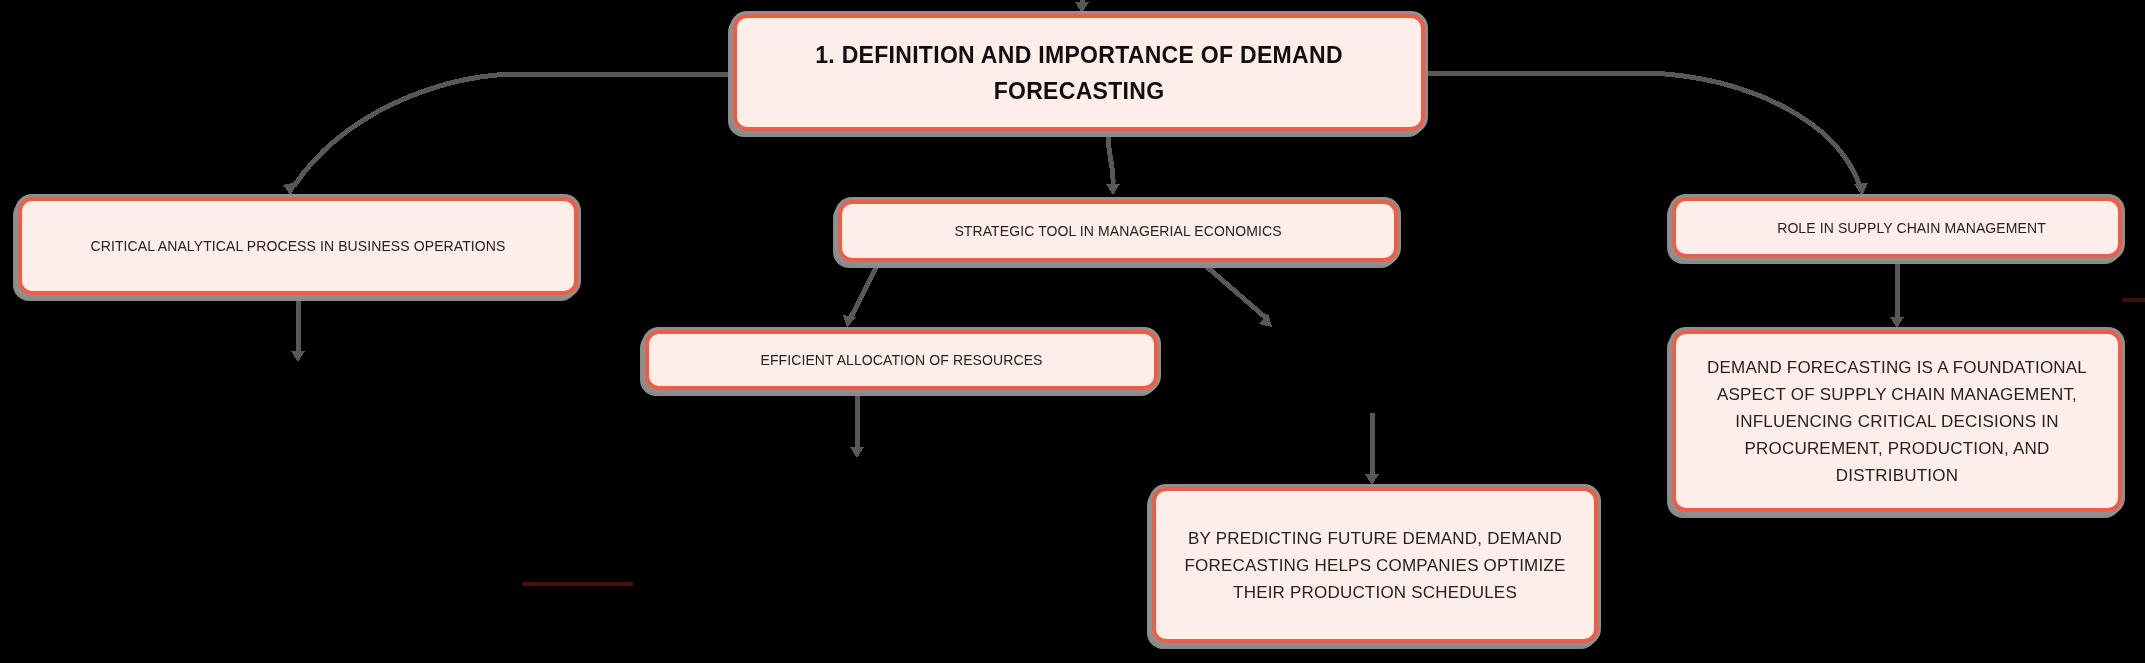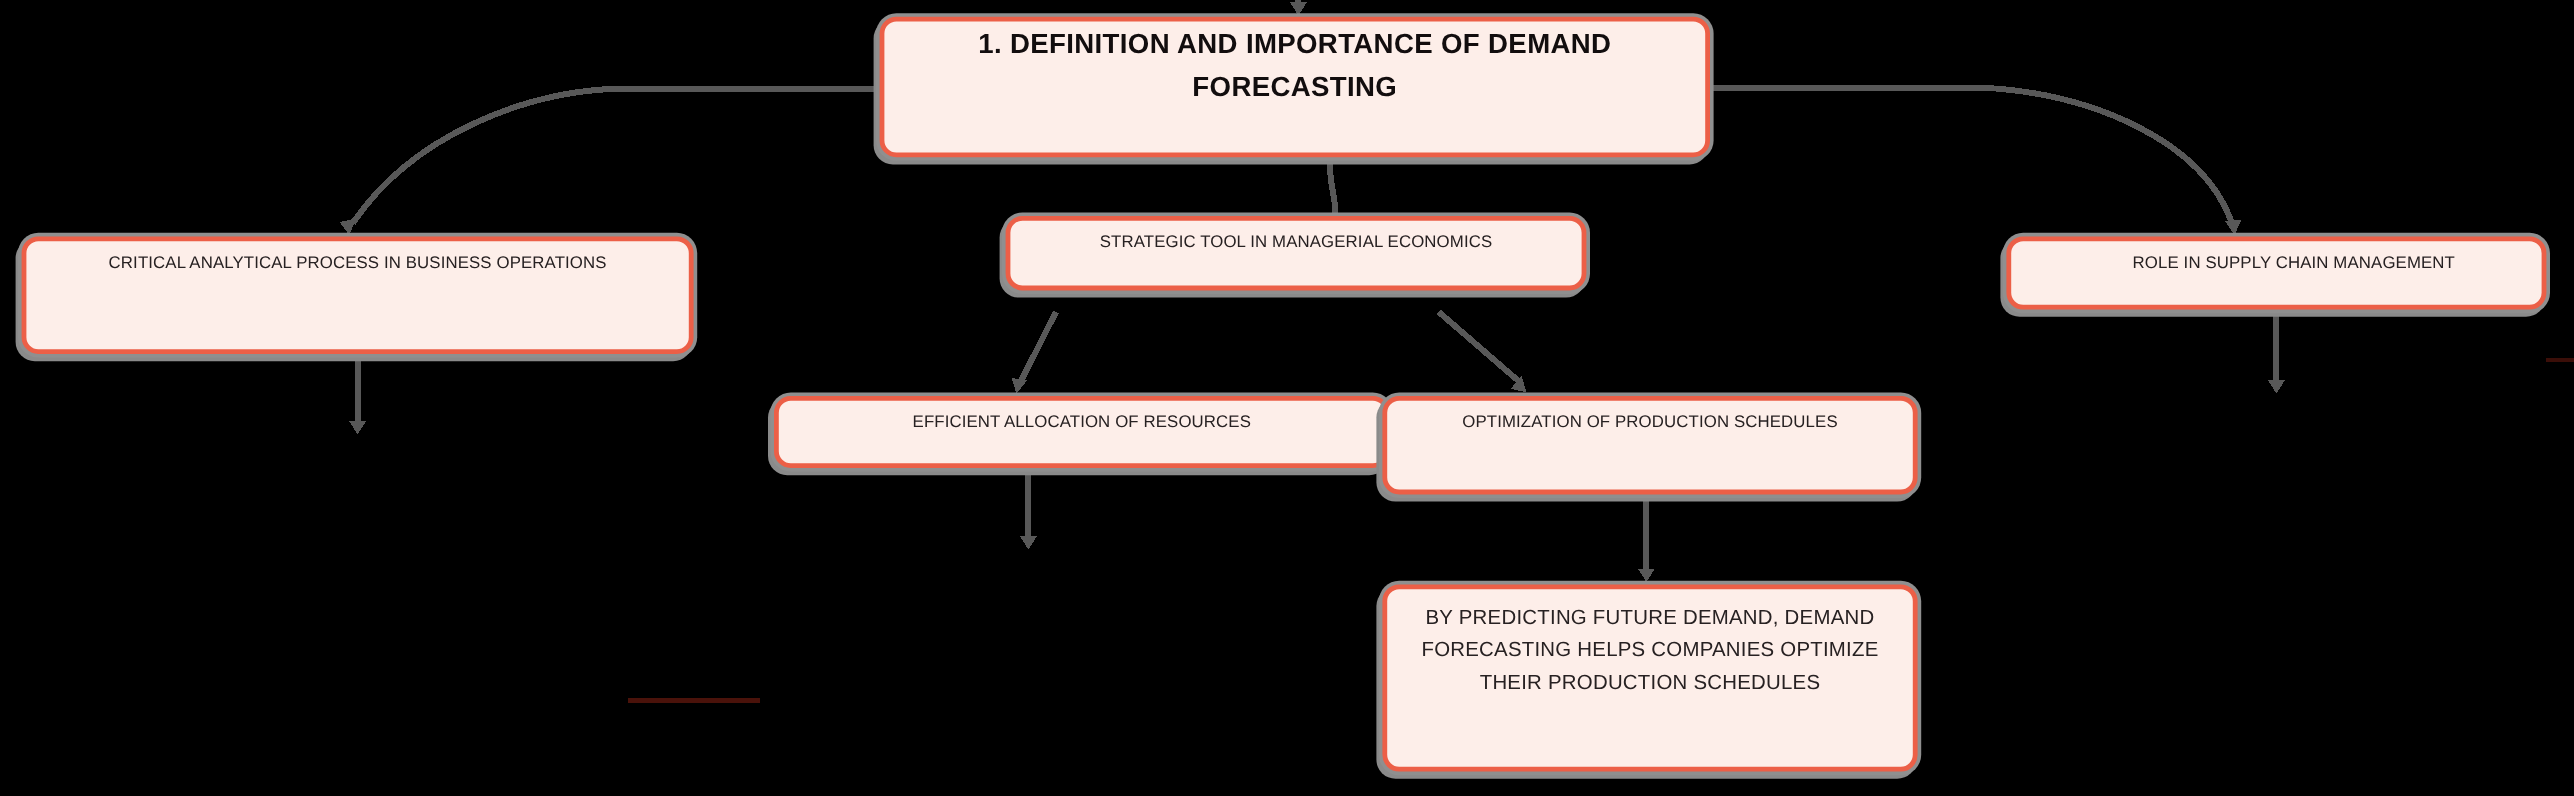--- a/index.html
+++ b/index.html
@@ -33,37 +33,37 @@
   .node {
     position: absolute;
     z-index: 2;
     box-sizing: border-box;
     background: #fdeee9;
     border: 4px solid #ec5f47;
     border-radius: 14px;
     box-shadow: 0 0 0 3px #8f8f8f, -3px 4px 0 2px #8a8a8a;
     color: #272122;
     display: flex;
-    align-items: flex-start;
+    align-items: center;
     justify-content: center;
     text-align: center;
     cursor: pointer;
   }
   .node .label { display: block; width: 100%; }
   
   .n-root {
     left: 733px; top: 14px; width: 692px; height: 117px;
     padding: 0 30px;
     font-weight: bold; font-size: 23px; line-height: 36px;
     color: #120d0e; letter-spacing: 0.3px;
   }
   
   .n-title { font-size: 14px; line-height: 26px; letter-spacing: 0.1px; padding: 4px 10px; }
   .n-critical  { left: 18px;   top: 197px; width: 560px; height: 98px; }
-  .n-strategic { left: 838px;  top: 180px; width: 484px; height: 62px; }
+  .n-strategic { left: 838px;  top: 200px; width: 560px; height: 62px; }
   .n-role      { left: 1672px; top: 197px; width: 450px; height: 61px; padding-left: 39px; }
   
   .n-efficient    { left: 645px;  top: 330px; width: 513px; height: 60px; }
   .n-optimization { left: 1152px; top: 330px; width: 446px; height: 82px; }
   
   .n-desc { font-size: 17px; line-height: 27px; letter-spacing: 0.2px; padding: 10px 18px; }
   .n-critical-desc     { left: 70px;   top: 365px; width: 453px; height: 225px; }
   .n-efficient-desc    { left: 633px;  top: 460px; width: 449px; height: 157px; }
   .n-optimization-desc { left: 1152px; top: 487px; width: 446px; height: 156px; }
   .n-role-desc         { left: 1672px; top: 330px; width: 450px; height: 182px; }
@@ -116,24 +116,24 @@
   <div class="node n-title n-critical">
     <span class="label">CRITICAL ANALYTICAL PROCESS IN BUSINESS OPERATIONS</span>
   </div>
 
   <div class="node n-title n-strategic">
     <span class="label">STRATEGIC TOOL IN MANAGERIAL ECONOMICS</span>
   </div>
   <div class="node n-title n-efficient">
     <span class="label">EFFICIENT ALLOCATION OF RESOURCES</span>
   </div>
-  <div class="node n-title n-optimization">
-    <span class="label">OPTIMIZATION OF PRODUCTION SCHEDULES</span>
-  </div>
   <div class="node n-desc n-optimization-desc">
     <span class="label">BY PREDICTING FUTURE DEMAND, DEMAND FORECASTING HELPS COMPANIES OPTIMIZE THEIR PRODUCTION SCHEDULES</span>
   </div>
 
   <div class="node n-title n-role">
     <span class="label">ROLE IN SUPPLY CHAIN MANAGEMENT</span>
   </div>
+  <div class="node n-desc n-role-desc">
+    <span class="label">DEMAND FORECASTING IS A FOUNDATIONAL ASPECT OF SUPPLY CHAIN MANAGEMENT, INFLUENCING CRITICAL DECISIONS IN PROCUREMENT, PRODUCTION, AND DISTRIBUTION</span>
+  </div>
 
 </div>
 
 </body></html>

